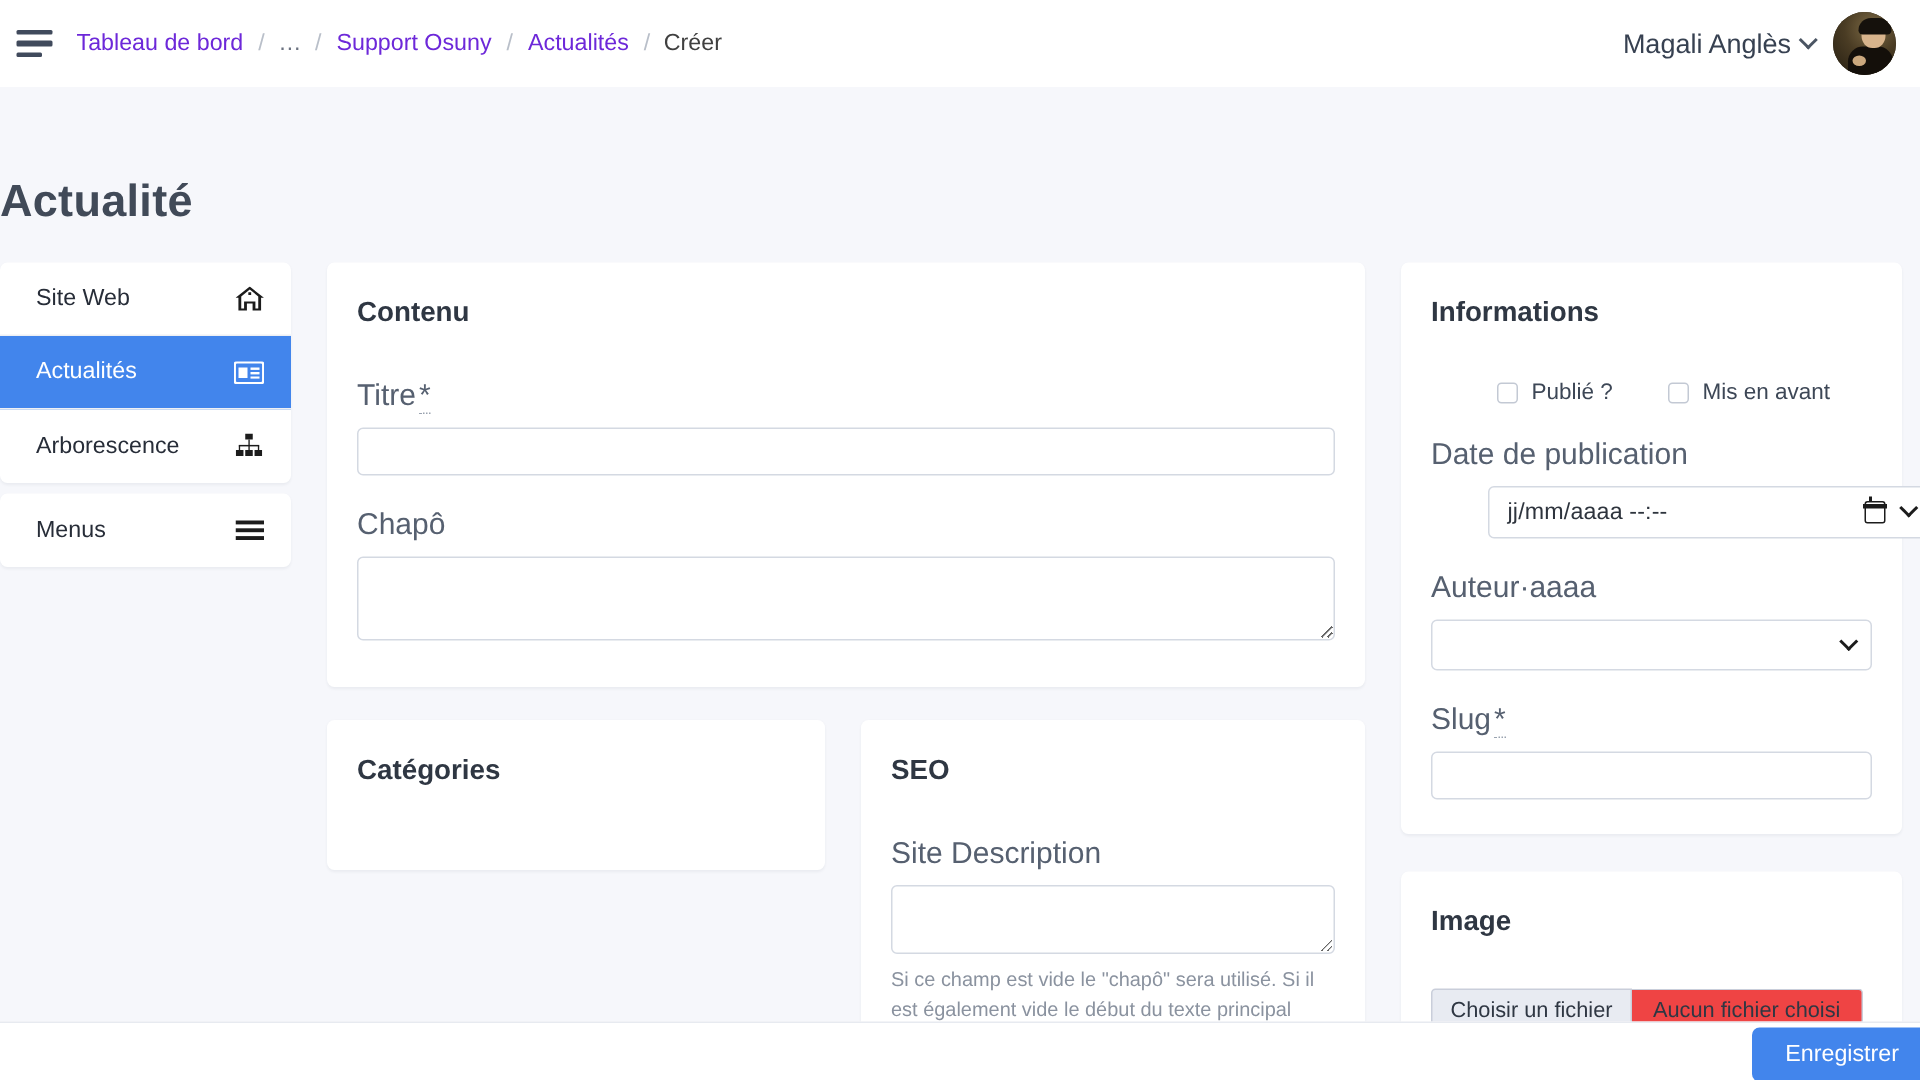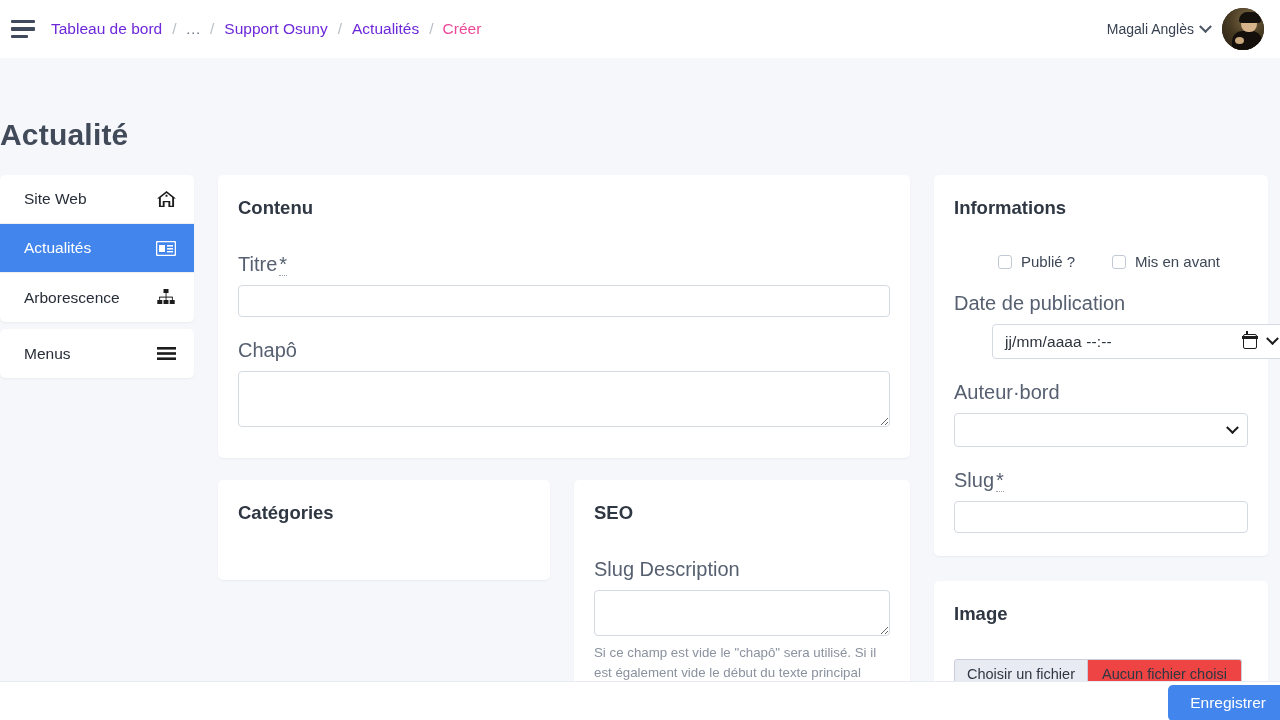--- a/index.html
+++ b/index.html
@@ -44,30 +44,30 @@
     display: flex; align-items: center;
     font-size: 15.5px;
     gap: 0;
     white-space: nowrap;
   }
   .breadcrumb a {
     color: #6d28d9;
     text-decoration: none;
     padding: 0 1px;
   }
-  .breadcrumb .crumb-current { color: #ec4899; }
+  .breadcrumb .crumb-current { color: #404040; }
   .breadcrumb .crumb-ellipsis { color: #6b7280; letter-spacing: 0px; }
   .breadcrumb .sep { color: #b9bfc9; margin: 0 9px; }
 
   .header-right {
     margin-left: auto;
     display: flex; align-items: center; gap: 12px;
   }
   .user-name {
-    font-size: 14px;
+    font-size: 18px;
     color: #374151;
     display: flex; align-items: center; gap: 7px;
     cursor: pointer;
     justify-content: flex-end;
   }
   .chev {
     display: inline-block;
     width: 9px; height: 9px;
     border-right: 2px solid #4b5563;
     border-bottom: 2px solid #4b5563;
@@ -442,21 +442,21 @@
     </section>
 
     <div class="row2">
       <section class="card card-categories">
         <h2 class="card-title tight">Catégories</h2>
       </section>
 
       <section class="card card-seo">
         <h2 class="card-title">SEO</h2>
         <div class="field-block">
-          <label class="field-label">Slug Description</label>
+          <label class="field-label">Site Description</label>
           <textarea class="ta" rows="2" style="height: 46px;"></textarea>
           <div class="help-text">Si ce champ est vide le "chapô" sera utilisé. Si il est également vide le début du texte principal sera</div>
         </div>
       </section>
     </div>
   </div>
 
   <div class="right-col">
 
     <section class="card card-infos">
@@ -478,21 +478,21 @@
         <div class="date-wrap">
           <span class="date-txt">jj/mm/aaaa --:--</span>
           <span class="date-icons">
             <span class="cal-ico"></span>
             <span class="chev-sm"></span>
           </span>
         </div>
       </div>
 
       <div class="field-block">
-        <label class="field-label">Auteur·bord</label>
+        <label class="field-label">Auteur·aaaa</label>
         <div class="sel-wrap">
           <span></span>
           <span class="chev-sm"></span>
         </div>
       </div>
 
       <div class="field-block">
         <label class="field-label">
           <span>Slug</span><span class="req">*</span>
         </label>

